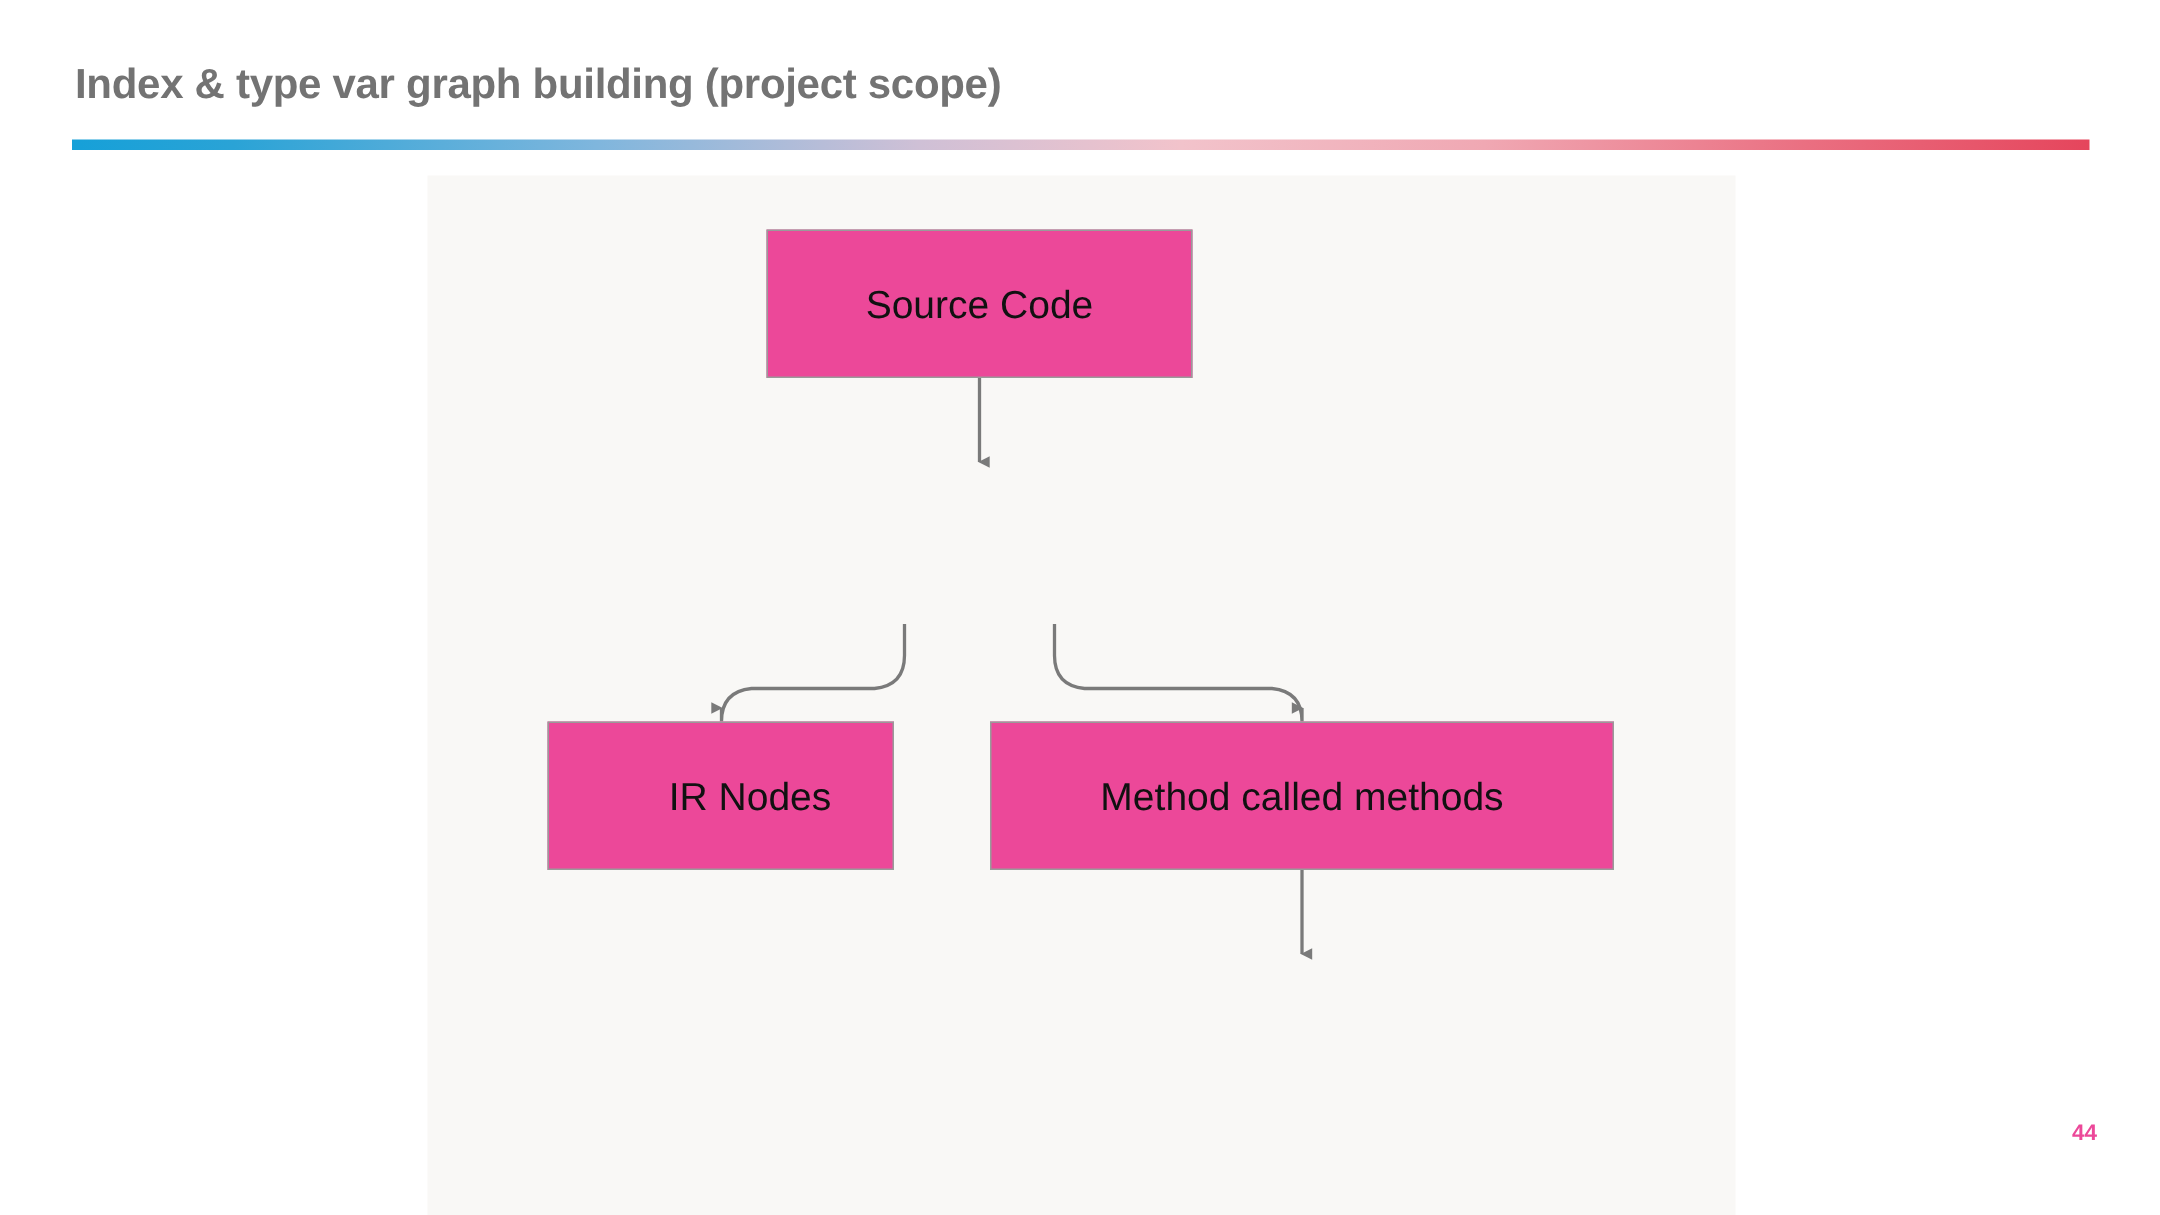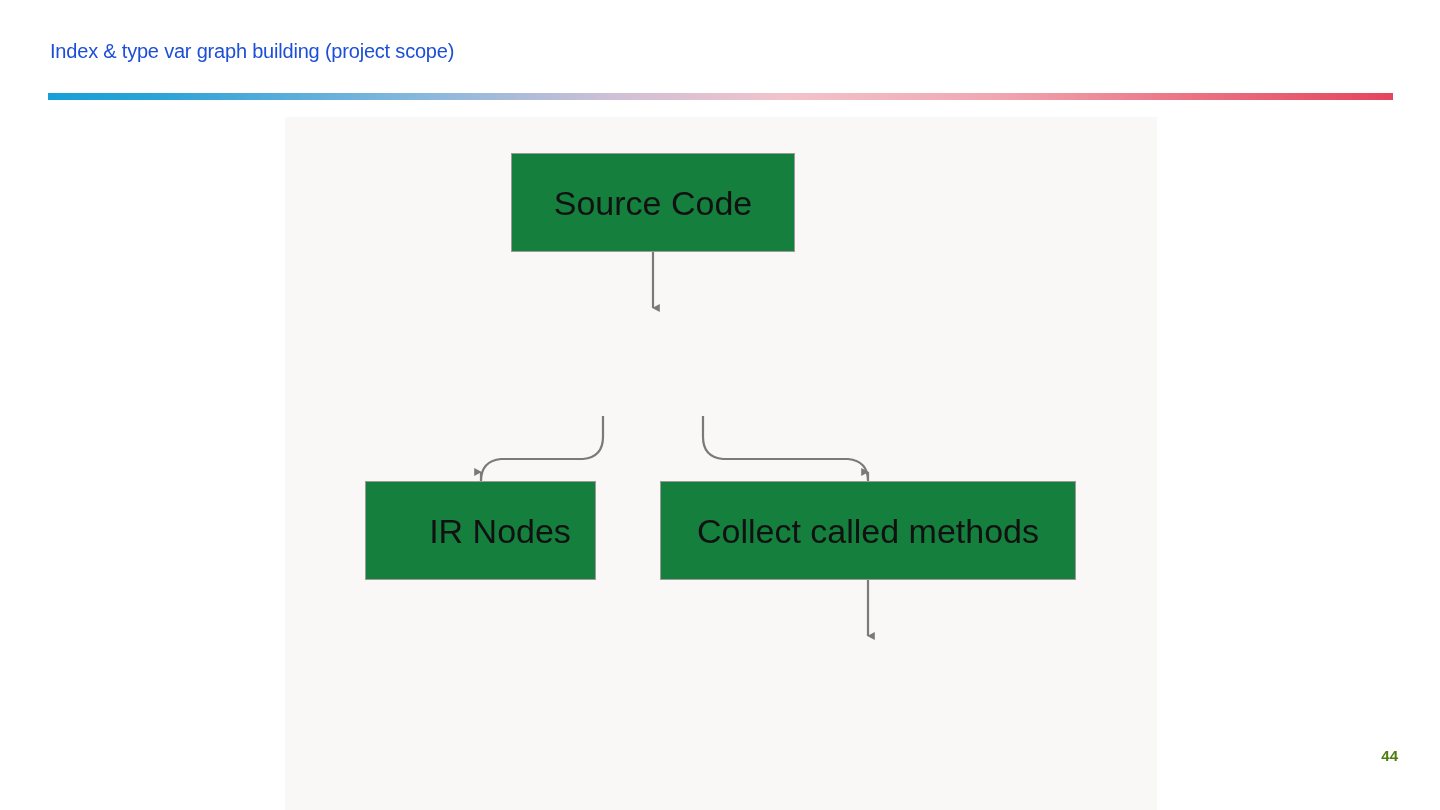--- a/index.html
+++ b/index.html
@@ -14,24 +14,24 @@
     overflow: hidden;
     position: relative;
   }
 
   
   .slide-title {
     position: absolute;
     left: 50px;
     top: 40px;
     width: 1340px;
-    font-size: 20px;
-    font-weight: normal;
+    font-size: 28px;
+    font-weight: bold;
     letter-spacing: -0.2px;
-    color: #1d4ed8;
+    color: #737373;
     white-space: nowrap;
   }
 
   .title-rule {
     position: absolute;
     left: 48px;
     top: 93px;
     width: 1345px;
     height: 7px;
     background: linear-gradient(to right,
@@ -61,46 +61,46 @@
     left: 0;
     top: 0;
     width: 872px;
     height: 693px;
   }
 
   
   .node {
     position: absolute;
     box-sizing: border-box;
-    background: #15803d;
+    background: #ec4899;
     border: 1.5px solid #9a9a9a;
     display: flex;
     align-items: center;
     justify-content: center;
     color: #111111;
-    font-size: 34px;
+    font-size: 26px;
     font-family: "Liberation Sans", sans-serif;
     line-height: 1;
     white-space: nowrap;
   }
 
   .node-source-code   { left: 226px; top:  36px; width: 284px; height: 99px; }
   .node-prismconverter{ left: 209px; top: 200px; width: 318px; height: 99px; }
   .node-ir-nodes      { left:  80px; top: 364px; width: 231px; height: 99px; padding-left: 39px; }
   .node-collect       { left: 375px; top: 364px; width: 416px; height: 99px; }
   .node-method-index  { left: 380px; top: 528px; width: 405px; height: 99px; }
 
   
   .page-number {
     position: absolute;
     right: 42px;
     top: 747px;
     font-size: 15px;
     font-weight: bold;
-    color: #4d7c0f;
+    color: #ec4899;
     text-align: right;
   }
 </style>
 </head>
 <body>
 
 <div class="slide-title">Index &amp; type var graph building (project scope)</div>
 
 <div class="title-rule"></div>
 
@@ -120,18 +120,18 @@
     <path d="M418,299 L418,320 Q418,340 438,342 L563,342 Q583,344 583,364 L583,355" fill="none" stroke="#7a7a7a" stroke-width="2.2" marker-end="url(#arrowhead)"></path>
 
     <path d="M583,463 L583,519" fill="none" stroke="#7a7a7a" stroke-width="2.2" marker-end="url(#arrowhead)"></path>
   </svg>
 
   <div class="node node-source-code">Source Code</div>
 
 
   <div class="node node-ir-nodes">IR Nodes</div>
 
-  <div class="node node-collect">Collect called methods</div>
+  <div class="node node-collect">Method called methods</div>
 
 
 </div>
 
 <div class="page-number">44</div>
 
 </body></html>

